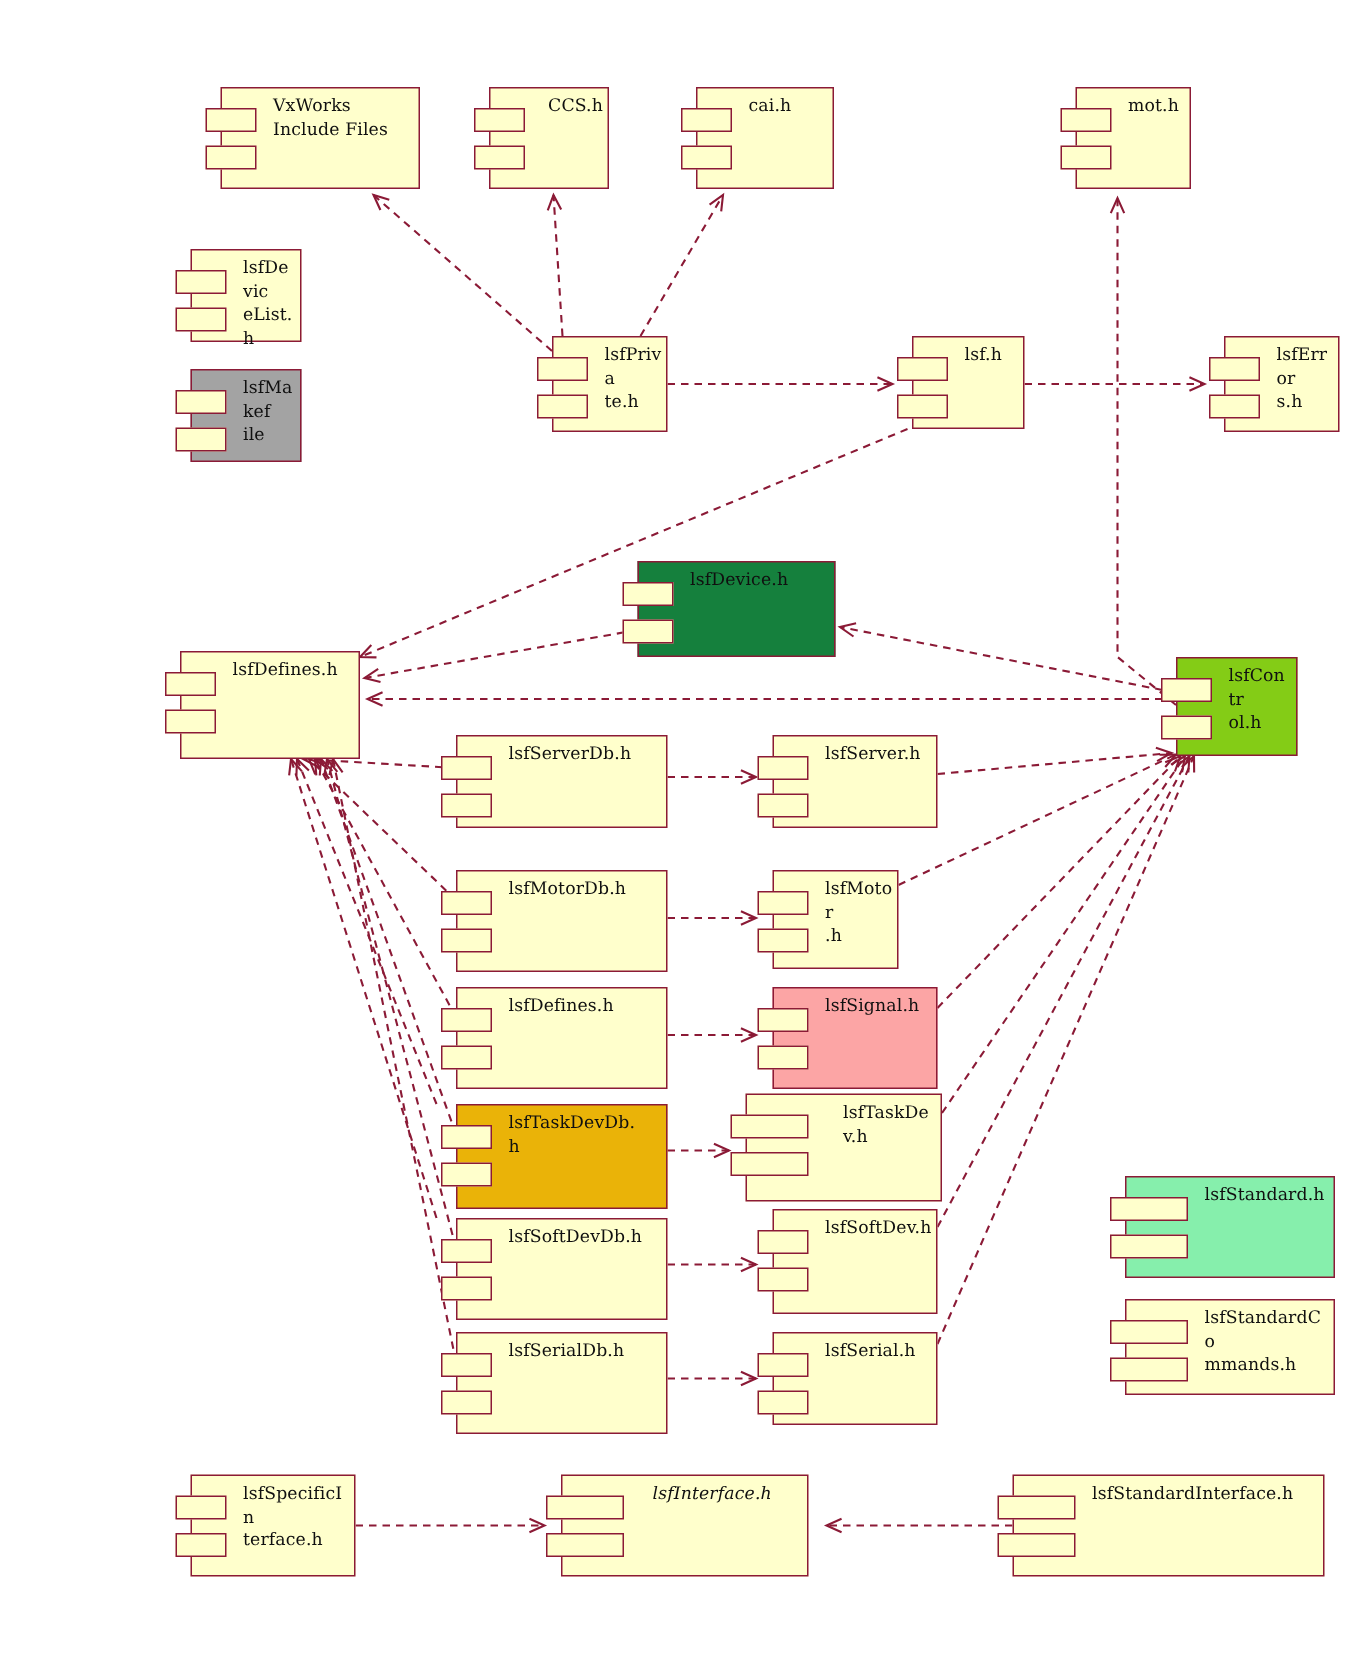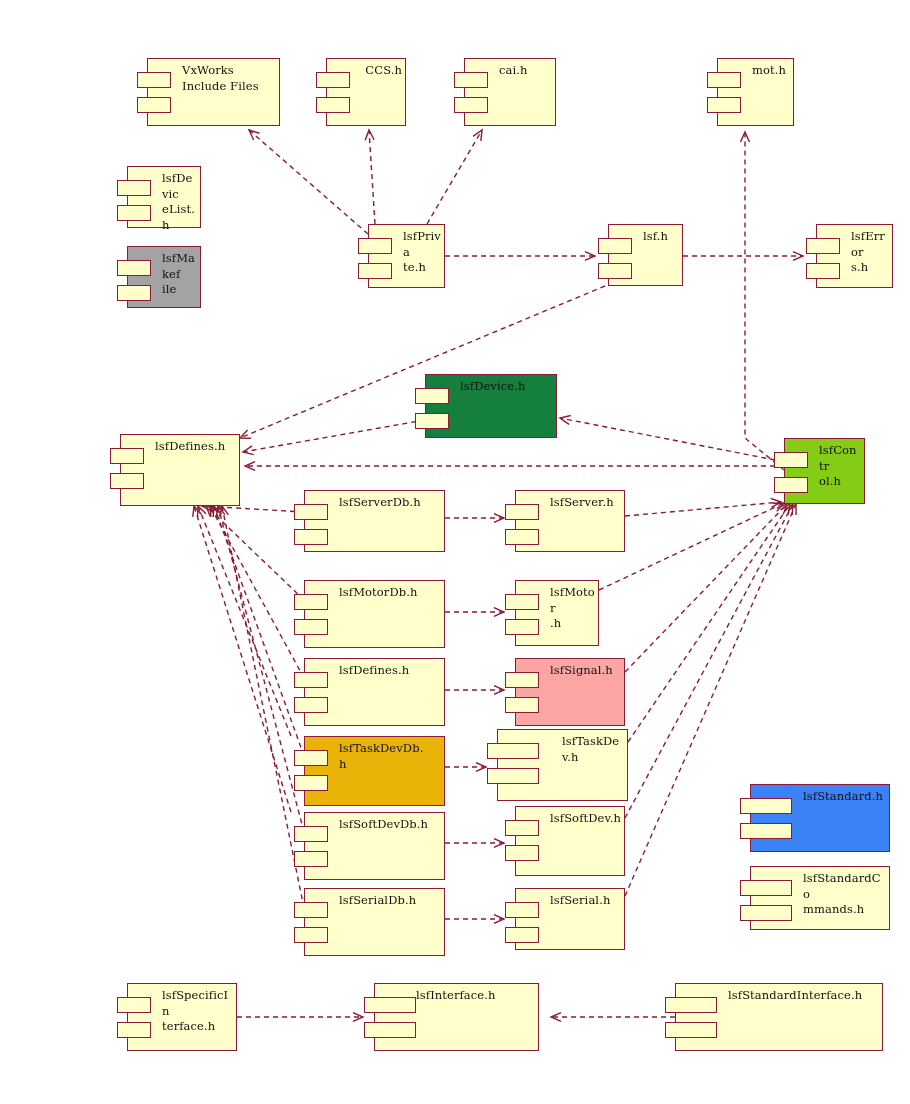--- a/index.html
+++ b/index.html
@@ -315,40 +315,40 @@
     <div class="component" style="left: 488px; top: 888px; width: 110px; height: 62px; background: rgb(255, 255, 204); border-color: rgb(139, 26, 54);">
       <div class="tab t1" style="background: rgb(255, 255, 204); border-color: rgb(139, 26, 54);"></div>
       <div class="tab t2" style="background: rgb(255, 255, 204); border-color: rgb(139, 26, 54);"></div>
       <div class="label">lsfSerial.h</div>
     </div>
     <div class="component" style="left: 277px; top: 888px; width: 141px; height: 68px; background: rgb(255, 255, 204); border-color: rgb(139, 26, 54);">
       <div class="tab t1" style="background: rgb(255, 255, 204); border-color: rgb(139, 26, 54);"></div>
       <div class="tab t2" style="background: rgb(255, 255, 204); border-color: rgb(139, 26, 54);"></div>
       <div class="label">lsfSerialDb.h</div>
     </div>
-    <div class="component wide-tab" style="left: 723px; top: 784px; width: 140px; height: 68px; background: #3b82f6; border-color: rgb(139, 26, 54);">
+    <div class="component wide-tab" style="left: 723px; top: 784px; width: 140px; height: 68px; background: #86efac; border-color: rgb(139, 26, 54);">
       <div class="tab t1" style="background: rgb(255, 255, 204); border-color: rgb(139, 26, 54);"></div>
       <div class="tab t2" style="background: rgb(255, 255, 204); border-color: rgb(139, 26, 54);"></div>
       <div class="label" style="left: 52px;">lsfStandard.h</div>
     </div>
     <div class="component wide-tab" style="left: 723px; top: 866px; width: 140px; height: 64px; background: rgb(255, 255, 204); border-color: rgb(139, 26, 54);">
       <div class="tab t1" style="background: rgb(255, 255, 204); border-color: rgb(139, 26, 54);"></div>
       <div class="tab t2" style="background: rgb(255, 255, 204); border-color: rgb(139, 26, 54);"></div>
       <div class="label" style="left: 52px;">lsfStandardCo
 mmands.h</div>
     </div>
     <div class="component" style="left: 100px; top: 983px; width: 110px; height: 68px; background: rgb(255, 255, 204); border-color: rgb(139, 26, 54);">
       <div class="tab t1" style="background: rgb(255, 255, 204); border-color: rgb(139, 26, 54);"></div>
       <div class="tab t2" style="background: rgb(255, 255, 204); border-color: rgb(139, 26, 54);"></div>
       <div class="label">lsfSpecificIn
 terface.h</div>
     </div>
     <div class="component wide-tab" style="left: 347px; top: 983px; width: 165px; height: 68px; background: rgb(255, 255, 204); border-color: rgb(139, 26, 54);">
       <div class="tab t1" style="background: rgb(255, 255, 204); border-color: rgb(139, 26, 54);"></div>
       <div class="tab t2" style="background: rgb(255, 255, 204); border-color: rgb(139, 26, 54);"></div>
-      <div class="label" style="left: 41px;">lsfInterface.h</div>
+      <div class="label" style="left: 60px; font-style: italic;">lsfInterface.h</div>
     </div>
     <div class="component wide-tab" style="left: 648px; top: 983px; width: 208px; height: 68px; background: rgb(255, 255, 204); border-color: rgb(139, 26, 54);">
       <div class="tab t1" style="background: rgb(255, 255, 204); border-color: rgb(139, 26, 54);"></div>
       <div class="tab t2" style="background: rgb(255, 255, 204); border-color: rgb(139, 26, 54);"></div>
       <div class="label" style="left: 52px;">lsfStandardInterface.h</div>
     </div>
   </div>
 
 </body></html>

